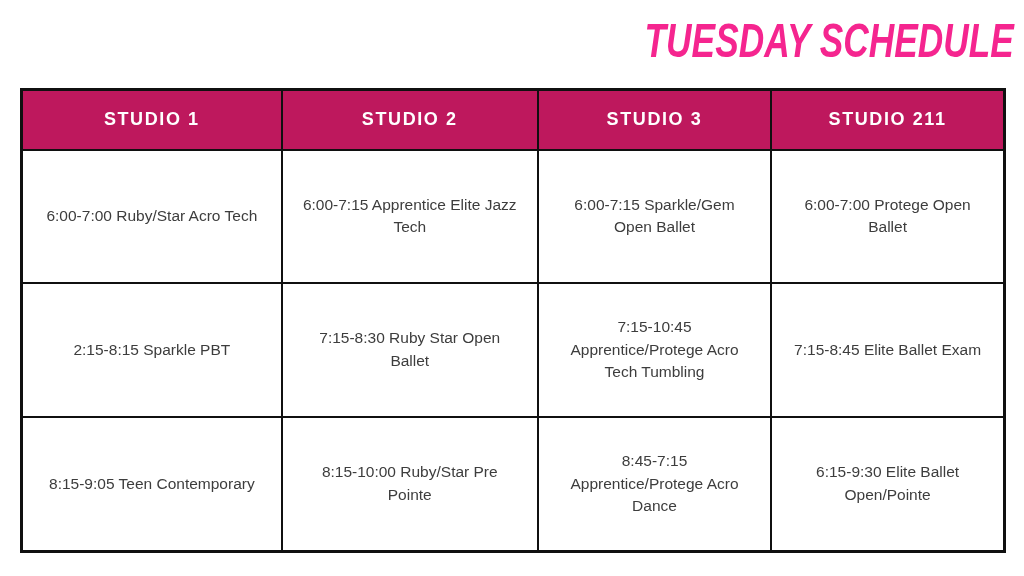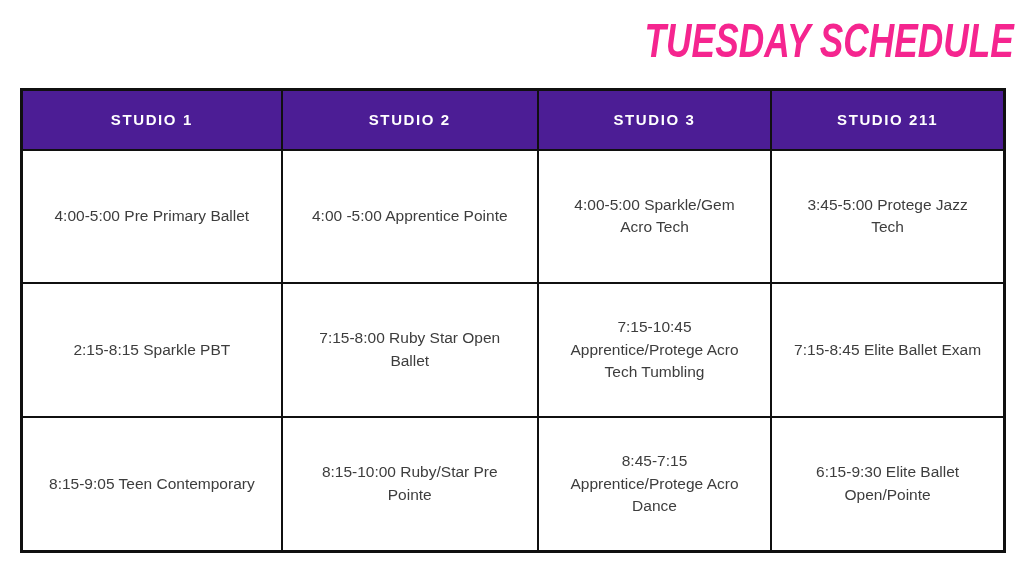--- a/index.html
+++ b/index.html
@@ -38,23 +38,23 @@
   }
   table.schedule th, table.schedule td {
     border: 2px solid #101010;
     text-align: center;
     vertical-align: middle;
   }
   table.schedule { border: 3px solid #101010; }
   table.schedule thead tr { height: 60px; }
   table.schedule tbody tr { height: 81px; }
   th.studio-header {
-    background: #4c1d95;
+    background: #be185d;
     color: #ffffff;
-    font-size: 15px;
+    font-size: 18px;
     font-weight: bold;
     letter-spacing: 1.6px;
     text-transform: uppercase;
   }
   td.class-cell {
     background: #ffffff;
     color: #3d3d3d;
     font-size: 15.5px;
     line-height: 1.45;
     padding: 6px 18px;
@@ -76,28 +76,28 @@
     <thead>
       <tr>
           <th class="studio-header">STUDIO 1</th>
           <th class="studio-header">STUDIO 2</th>
           <th class="studio-header">STUDIO 3</th>
           <th class="studio-header">STUDIO 211</th>
         </tr>
     </thead>
     <tbody>
         <tr>
-          <td class="class-cell">4:00-5:00 Pre Primary Ballet</td>
-          <td class="class-cell">4:00 -5:00 Apprentice Pointe</td>
-          <td class="class-cell">4:00-5:00 Sparkle/Gem Acro Tech</td>
-          <td class="class-cell">3:45-5:00 Protege Jazz Tech</td>
+          <td class="class-cell">6:00-7:00 Ruby/Star Acro Tech</td>
+          <td class="class-cell">6:00-7:15 Apprentice Elite Jazz Tech</td>
+          <td class="class-cell">6:00-7:15 Sparkle/Gem Open Ballet</td>
+          <td class="class-cell">6:00-7:00 Protege Open Ballet</td>
         </tr>
         <tr>
           <td class="class-cell">2:15-8:15 Sparkle PBT</td>
-          <td class="class-cell">7:15-8:00 Ruby Star Open Ballet</td>
+          <td class="class-cell">7:15-8:30 Ruby Star Open Ballet</td>
           <td class="class-cell">7:15-10:45 Apprentice/Protege Acro Tech Tumbling</td>
           <td class="class-cell">7:15-8:45 Elite Ballet Exam</td>
         </tr>
         <tr>
           <td class="class-cell">8:15-9:05 Teen Contemporary</td>
           <td class="class-cell">8:15-10:00 Ruby/Star Pre Pointe</td>
           <td class="class-cell">8:45-7:15 Apprentice/Protege Acro Dance</td>
           <td class="class-cell">6:15-9:30 Elite Ballet Open/Pointe</td>
         </tr>
       </tbody>

